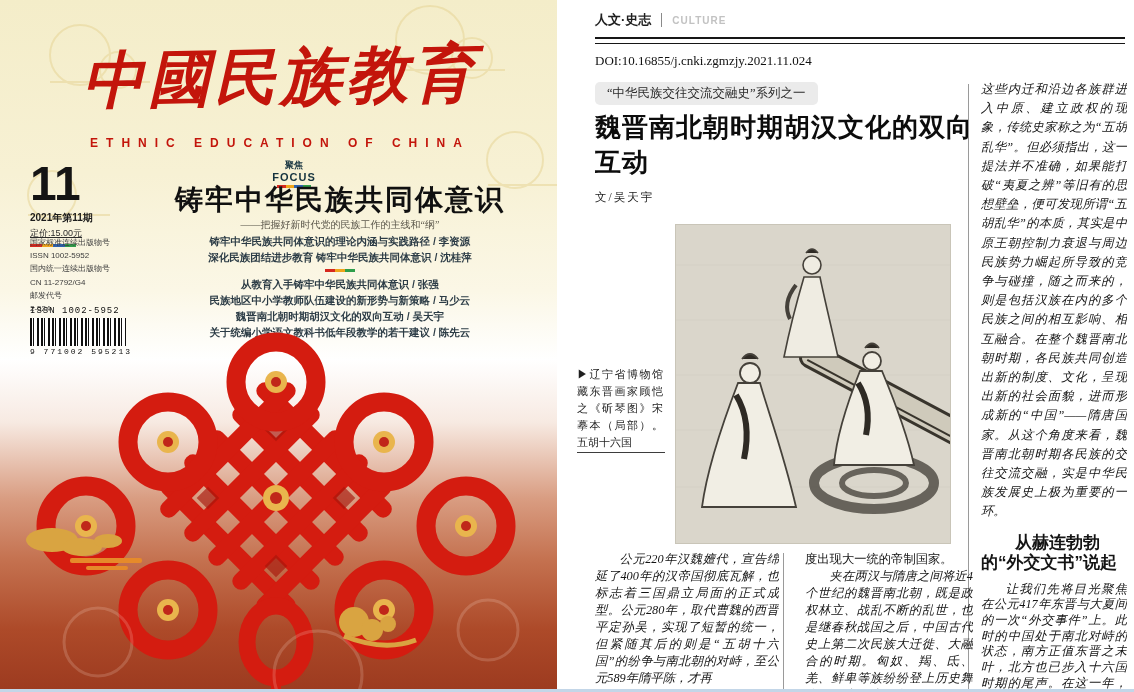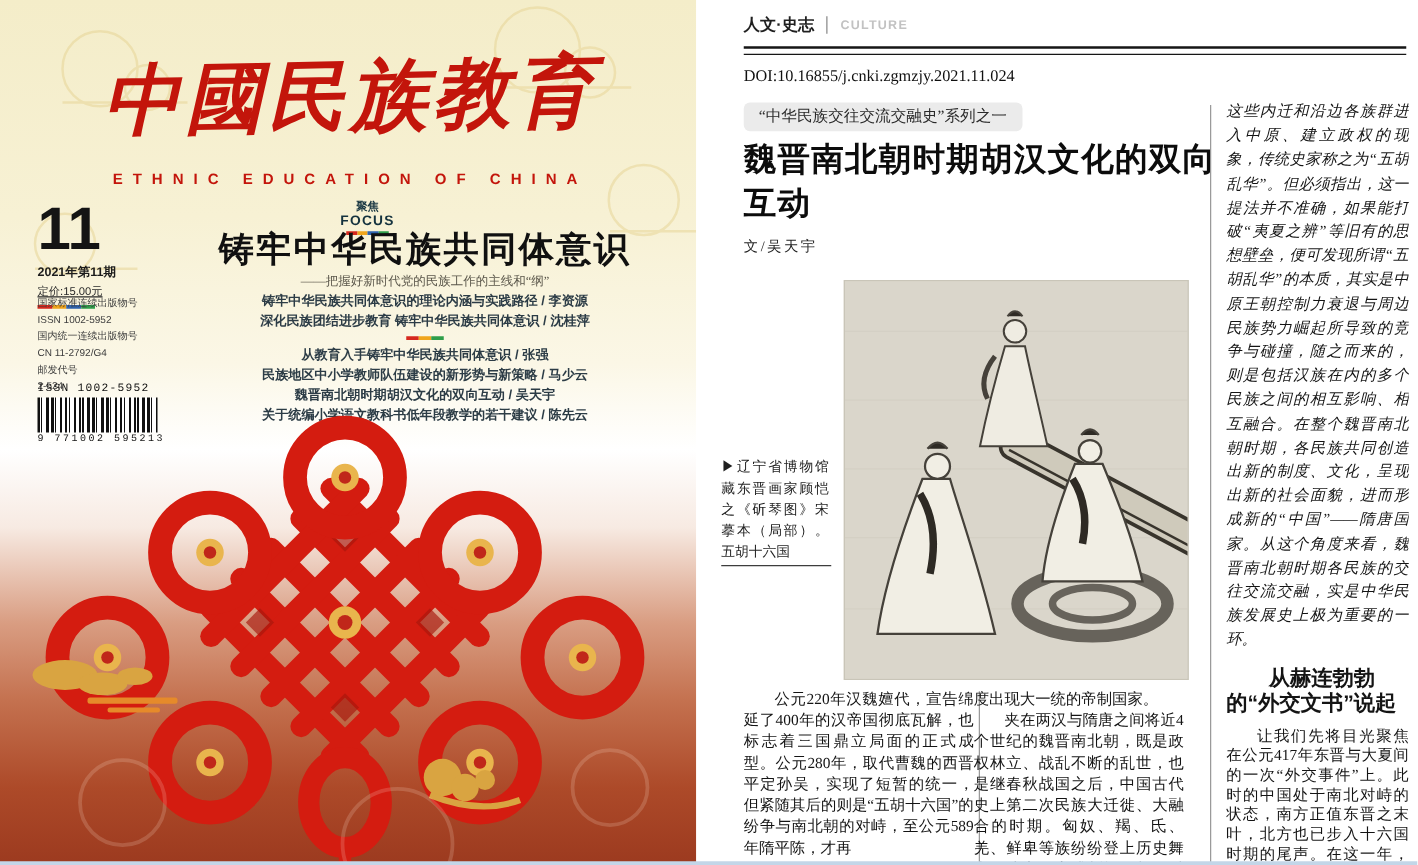--- a/index.html
+++ b/index.html
@@ -63,23 +63,23 @@
     font-family:"Liberation Sans",sans-serif;font-weight:900;font-size:26px;
     letter-spacing:1px;color:#0c0c0c;}
   .byline{position:absolute;left:38px;top:190px;font-size:11.5px;letter-spacing:2px;color:#1d1d1d;}
   .figure{position:absolute;left:118px;top:224px;width:276px;height:320px;
     border:1px solid #c9c5b8;box-sizing:border-box;background:#dad6cb;}
   .caption{position:absolute;left:20px;top:366px;width:86px;font-size:11px;line-height:17px;
     color:#1f1f1f;text-align:justify;}
   .caption-rule{position:absolute;left:20px;top:452px;width:88px;border-top:1px solid #3d3d3d;}
   .col{position:absolute;font-size:12.3px;color:#141414;text-align:justify;}
   .col p{margin:0;}
-  .indent{text-indent:2em;}
+  .indent{text-indent:2em;font-style:italic;}
   .col1{left:38px;top:551px;width:184px;line-height:17px;height:141px;overflow:hidden;}
-  .col2{left:222px;top:551px;width:168px;line-height:17px;height:141px;overflow:hidden;}
+  .col2{left:248px;top:551px;width:168px;line-height:17px;height:141px;overflow:hidden;}
   .rule-v-short{position:absolute;left:226px;top:553px;height:139px;border-left:1px solid #9a9a9a;}
   .rule-v-long{position:absolute;left:411px;top:84px;height:608px;border-left:1px solid #9a9a9a;}
   .col3{left:424px;top:80px;width:146px;height:612px;overflow:hidden;}
   .col3 .p1{line-height:19.2px;font-style:italic;}
   .col3 .subhead{font-family:"Liberation Sans",sans-serif;font-weight:bold;font-size:17px;
     line-height:20px;margin:11px 0 9px;text-align:left;text-indent:2em;}
   .col3 .p2{line-height:15.7px;}
   .bottom-strip{position:absolute;left:0;bottom:0;width:1134px;height:3px;background:#c3d6e8;}
 </style>
 </head>

